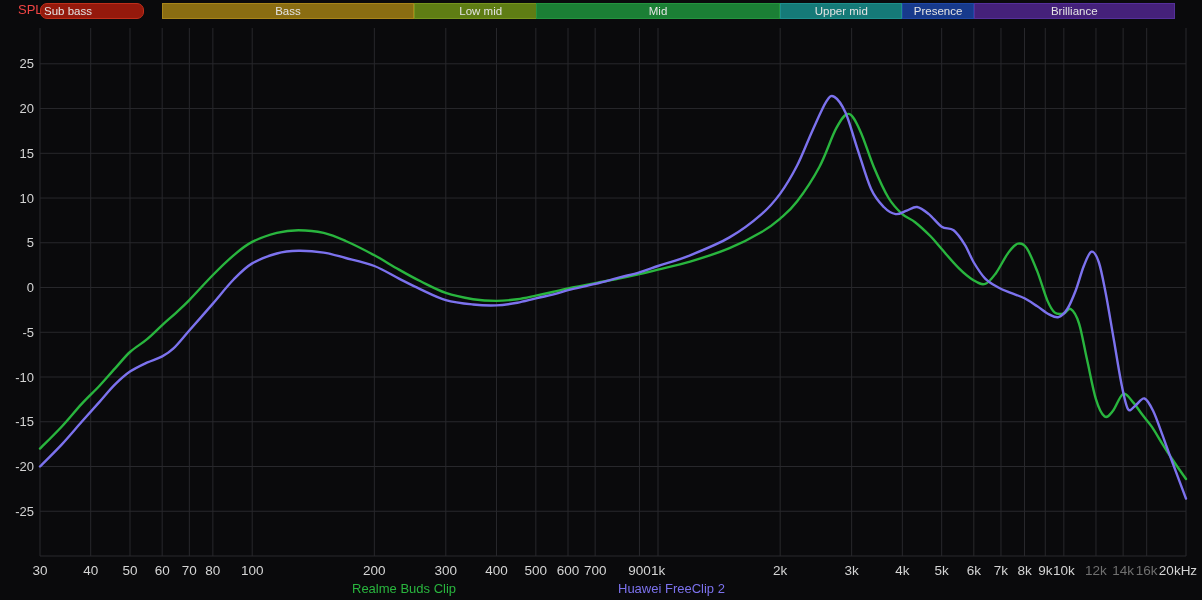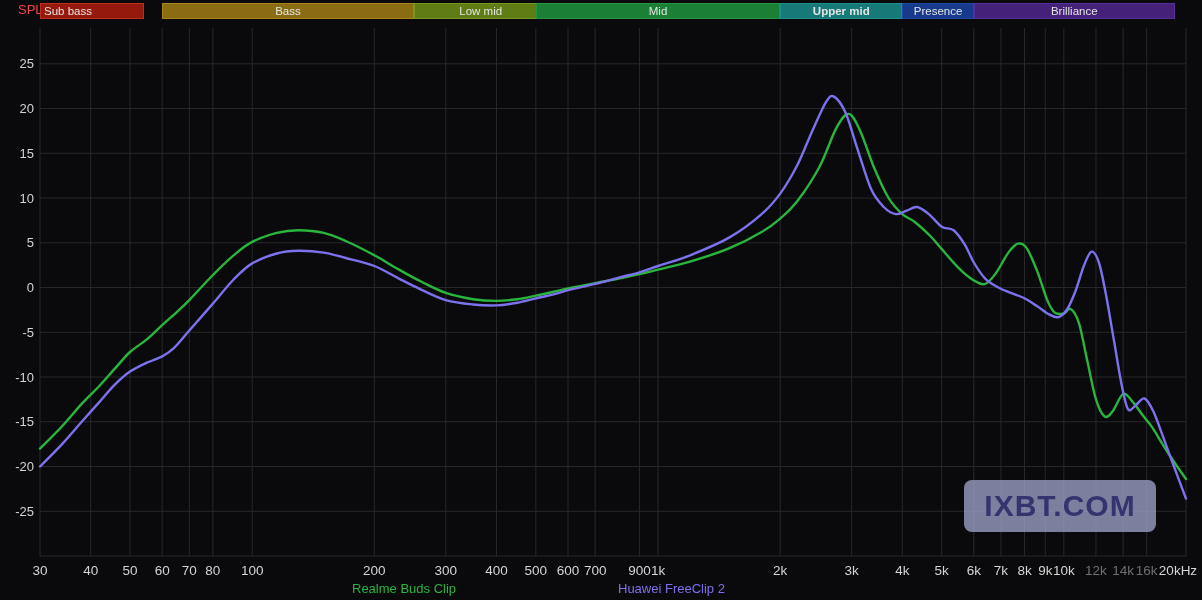--- a/index.html
+++ b/index.html
@@ -13,25 +13,25 @@
   .watermark{position:absolute;left:964px;top:480px;width:192px;height:52px;border-radius:8px;background:rgba(158,160,200,0.78);color:#34346e;font-size:30px;font-weight:bold;letter-spacing:1px;display:flex;align-items:center;justify-content:center;}
   svg{position:absolute;left:0;top:0;}
   svg text{font-family:"Liberation Sans",sans-serif;}
 </style>
 </head>
 <body>
 
 <div class="stage">
   <div class="spl-label">SPL</div>
   <div id="bands">
-      <div class="band" style="left: 40px; width: 104px; background: rgb(149, 25, 12); border-color: rgb(191, 47, 27); justify-content: flex-start; padding-left: 3px;">Sub bass</div>
+      <div class="band" style="left: 40px; width: 104px; background: rgb(149, 25, 12); border-color: rgb(191, 47, 27); justify-content: flex-start; padding-left: 3px; border-radius: 7px;">Sub bass</div>
       <div class="band" style="left: 162.2px; width: 251.5px; background: rgb(138, 109, 18); border-color: rgb(168, 133, 26);">Bass</div>
       <div class="band" style="left: 413.7px; width: 134px; background: rgb(95, 125, 20); border-color: rgb(118, 149, 30);">Low mid</div>
       <div class="band" style="left: 535.9px; width: 244.3px; background: rgb(27, 127, 53); border-color: rgb(36, 148, 63);">Mid</div>
-      <div class="band" style="left: 780.2px; width: 122.2px; background: rgb(21, 122, 120); border-color: rgb(30, 143, 140); font-weight: bold;">Upper mid</div>
+      <div class="band" style="left: 780.2px; width: 122.2px; background: rgb(21, 122, 120); border-color: rgb(30, 143, 140);">Upper mid</div>
       <div class="band" style="left: 902.3px; width: 71.5px; background: rgb(23, 58, 140); border-color: rgb(31, 71, 165);">Presence</div>
       <div class="band" style="left: 973.8px; width: 201px; background: rgb(69, 33, 122); border-color: rgb(84, 48, 154);">Brilliance</div>
     </div>
   <svg id="plot" width="1202" height="600">
       <line x1="40" y1="28" x2="40" y2="556" stroke="#28282c" stroke-width="1"></line>
       <line x1="90.70269802884368" y1="28" x2="90.70269802884368" y2="556" stroke="#28282c" stroke-width="1"></line>
       <line x1="130.03076599965715" y1="28" x2="130.03076599965715" y2="556" stroke="#28282c" stroke-width="1"></line>
       <line x1="162.16413725733952" y1="28" x2="162.16413725733952" y2="556" stroke="#28282c" stroke-width="1"></line>
       <line x1="189.33251554247744" y1="28" x2="189.33251554247744" y2="556" stroke="#28282c" stroke-width="1"></line>
       <line x1="212.86683528618312" y1="28" x2="212.86683528618312" y2="556" stroke="#28282c" stroke-width="1"></line>
@@ -108,14 +108,13 @@
       <text x="1123.1376122854808" y="575" text-anchor="middle" fill="#707070" font-size="13.5">14k</text>
       <text x="1146.6719320291866" y="575" text-anchor="middle" fill="#707070" font-size="13.5">16k</text>
       <text x="1178" y="575" text-anchor="middle" fill="#d4d4d4" font-size="13.5">20kHz</text>
       <path d="M40.0,448.6C43.7,444.9 55.1,433.7 62.1,426.2C69.0,418.8 75.5,410.6 81.7,403.9C87.9,397.2 93.7,391.9 99.3,386.0C104.9,380.0 110.2,373.7 115.3,368.1C120.5,362.4 124.8,356.7 130.0,352.0C135.3,347.2 141.5,343.9 146.8,339.4C152.2,335.0 157.3,329.6 162.2,325.1C167.1,320.6 171.7,316.8 176.3,312.6C180.8,308.4 183.2,306.3 189.3,300.1C195.4,293.8 205.5,282.5 212.9,275.0C220.2,267.5 227.1,260.8 233.6,255.3C240.2,249.8 245.0,245.6 252.2,241.9C259.4,238.2 269.1,234.9 276.8,232.9C284.5,231.0 290.6,230.3 298.4,230.3C306.2,230.3 315.8,231.1 323.7,232.9C331.5,234.7 337.3,237.3 345.7,241.0C354.2,244.7 365.5,250.5 374.4,255.3C383.2,260.1 391.3,265.3 399.0,269.6C406.7,274.0 412.8,277.4 420.6,281.3C428.4,285.1 437.1,289.9 445.8,292.9C454.6,295.9 464.5,297.8 473.0,299.2C481.4,300.5 489.1,300.9 496.5,300.9C503.9,300.9 510.7,300.1 517.3,299.2C523.8,298.3 530.0,296.8 535.9,295.6C541.7,294.4 547.3,293.2 552.6,292.0C558.0,290.8 560.9,289.9 568.0,288.4C575.1,286.9 586.7,284.7 595.2,283.1C603.6,281.4 611.3,280.1 618.7,278.6C626.1,277.1 632.9,275.6 639.4,274.1C646.0,272.6 649.6,271.7 658.0,269.6C666.5,267.5 678.2,265.2 690.1,261.6C702.1,258.0 717.6,253.1 729.5,248.1C741.4,243.2 753.2,237.0 761.6,232.0C770.1,227.1 774.3,223.7 780.2,218.6C786.1,213.5 790.4,210.3 797.0,201.6C803.5,193.0 813.0,178.9 819.5,166.7C826.1,154.5 831.4,137.0 836.3,128.2C841.2,119.4 844.7,113.5 848.7,113.9C852.7,114.4 856.1,122.1 860.2,130.9C864.4,139.7 869.0,155.5 873.7,166.7C878.4,177.9 883.8,190.1 888.6,198.0C893.4,205.9 897.9,210.1 902.3,214.1C906.8,218.2 910.4,218.5 915.1,222.2C919.8,225.9 926.3,232.0 930.8,236.5C935.2,241.0 937.1,243.8 941.7,249.0C946.3,254.3 953.1,262.6 958.5,267.8C963.8,273.1 969.4,277.7 973.8,280.4C978.3,283.1 981.5,285.1 985.2,283.9C988.9,282.8 992.0,278.4 995.9,273.2C999.7,268.0 1004.7,257.5 1008.4,252.6C1012.0,247.7 1014.7,244.4 1017.8,243.7C1020.8,242.9 1023.5,243.5 1026.7,248.1C1029.9,252.8 1033.8,262.8 1037.3,271.4C1040.7,280.1 1044.3,293.2 1047.2,300.1C1050.1,306.9 1052.0,310.3 1054.8,312.6C1057.6,314.8 1061.2,314.1 1063.8,313.5C1066.5,312.9 1068.2,307.4 1070.7,309.0C1073.3,310.6 1076.3,315.0 1079.0,323.3C1081.7,331.7 1084.1,346.4 1086.9,359.1C1089.8,371.8 1093.0,389.8 1096.0,399.4C1098.9,408.9 1101.8,414.5 1104.6,416.4C1107.4,418.3 1109.7,414.8 1112.8,411.0C1115.9,407.3 1119.8,395.5 1123.1,394.0C1126.5,392.5 1129.8,398.6 1132.9,402.1C1136.1,405.5 1139.0,410.4 1142.2,414.6C1145.4,418.8 1148.7,422.2 1152.1,427.1C1155.5,432.1 1159.1,438.8 1162.5,444.1C1165.8,449.5 1168.3,453.5 1172.3,459.3C1176.2,465.2 1183.7,475.8 1186.0,479.0" fill="none" stroke="#29b53e" stroke-width="2.4" stroke-linejoin="round" stroke-linecap="round"></path>
       <path d="M40.0,466.5C43.7,462.8 55.1,451.6 62.1,444.1C69.0,436.7 75.5,428.8 81.7,421.8C87.9,414.8 93.7,408.3 99.3,402.1C104.9,395.8 110.2,389.2 115.3,384.2C120.5,379.1 124.8,375.2 130.0,371.6C135.3,368.1 141.5,365.2 146.8,362.7C152.2,360.2 157.7,358.8 162.2,356.4C166.6,354.0 169.0,352.7 173.5,348.4C178.1,344.1 182.8,337.9 189.3,330.5C195.9,323.0 205.5,312.1 212.9,303.6C220.2,295.1 227.1,286.2 233.6,279.5C240.2,272.8 245.0,267.7 252.2,263.4C259.4,259.0 269.1,255.6 276.8,253.5C284.5,251.4 290.6,251.0 298.4,250.8C306.2,250.7 315.8,251.4 323.7,252.6C331.5,253.8 337.3,255.8 345.7,258.0C354.2,260.2 365.5,262.6 374.4,266.0C383.2,269.5 391.3,274.7 399.0,278.6C406.7,282.5 412.8,285.7 420.6,289.3C428.4,292.9 437.1,297.5 445.8,300.1C454.6,302.6 464.5,303.6 473.0,304.5C481.4,305.4 489.1,305.7 496.5,305.4C503.9,305.1 510.7,303.9 517.3,302.7C523.8,301.5 530.0,299.6 535.9,298.3C541.7,296.9 547.3,296.0 552.6,294.7C558.0,293.3 560.9,292.0 568.0,290.2C575.1,288.4 586.7,286.0 595.2,283.9C603.6,281.9 611.3,279.6 618.7,277.7C626.1,275.7 632.9,274.3 639.4,272.3C646.0,270.4 649.6,268.9 658.0,266.0C666.5,263.2 678.2,260.1 690.1,255.3C702.1,250.5 717.6,244.3 729.5,237.4C741.4,230.5 753.2,221.5 761.6,214.1C770.1,206.8 774.3,201.6 780.2,193.6C786.1,185.5 791.6,176.3 797.0,165.8C802.3,155.4 807.4,141.7 812.3,130.9C817.2,120.2 822.7,107.1 826.4,101.4C830.1,95.7 831.2,95.0 834.4,96.9C837.6,98.8 841.8,104.4 845.7,113.0C849.5,121.7 853.2,136.1 857.4,148.8C861.7,161.5 866.7,179.4 871.1,189.1C875.5,198.8 879.7,202.8 883.8,207.0C887.9,211.2 891.8,213.5 895.6,214.1C899.4,214.7 903.1,211.8 906.7,210.6C910.3,209.4 913.4,206.4 917.1,207.0C920.8,207.6 924.8,210.9 928.9,214.1C933.0,217.4 937.6,224.0 941.7,226.7C945.8,229.4 949.7,227.3 953.6,230.3C957.4,233.2 961.4,239.2 964.8,244.6C968.1,249.9 970.4,256.8 973.8,262.5C977.2,268.1 981.1,274.4 985.2,278.6C989.3,282.8 994.2,285.1 998.4,287.5C1002.7,289.9 1006.4,291.1 1010.8,292.9C1015.1,294.7 1020.1,296.0 1024.5,298.3C1028.9,300.5 1033.1,303.6 1037.3,306.3C1041.4,309.0 1045.6,312.6 1049.1,314.4C1052.7,316.2 1055.4,318.0 1058.5,317.1C1061.5,316.2 1064.4,313.5 1067.3,309.0C1070.2,304.5 1073.0,297.4 1075.8,290.2C1078.5,283.1 1081.2,272.5 1083.8,266.0C1086.4,259.6 1089.0,252.3 1091.5,251.7C1094.0,251.1 1096.5,255.3 1098.9,262.5C1101.3,269.6 1103.4,281.6 1106.0,294.7C1108.5,307.8 1111.4,326.0 1114.1,341.2C1116.7,356.4 1119.5,374.6 1121.9,386.0C1124.2,397.3 1125.9,406.0 1128.1,409.2C1130.3,412.5 1132.6,407.4 1135.3,405.7C1138.0,403.9 1141.5,397.6 1144.5,398.5C1147.4,399.4 1150.2,404.9 1153.2,411.0C1156.2,417.1 1159.3,426.7 1162.5,435.2C1165.6,443.7 1168.3,451.4 1172.3,462.0C1176.2,472.6 1183.7,492.6 1186.0,498.7" fill="none" stroke="#7c72ee" stroke-width="2.4" stroke-linejoin="round" stroke-linecap="round"></path>
     </svg>
   <div class="legend">
     <span id="legend-1" style="color: rgb(41, 181, 62);">Realme Buds Clip</span>
     <span id="legend-2" style="color: rgb(124, 114, 238);">Huawei FreeClip 2</span>
   </div>
-  <div class="watermark">IXBT.COM</div>
 </div>
 
 </body></html>

